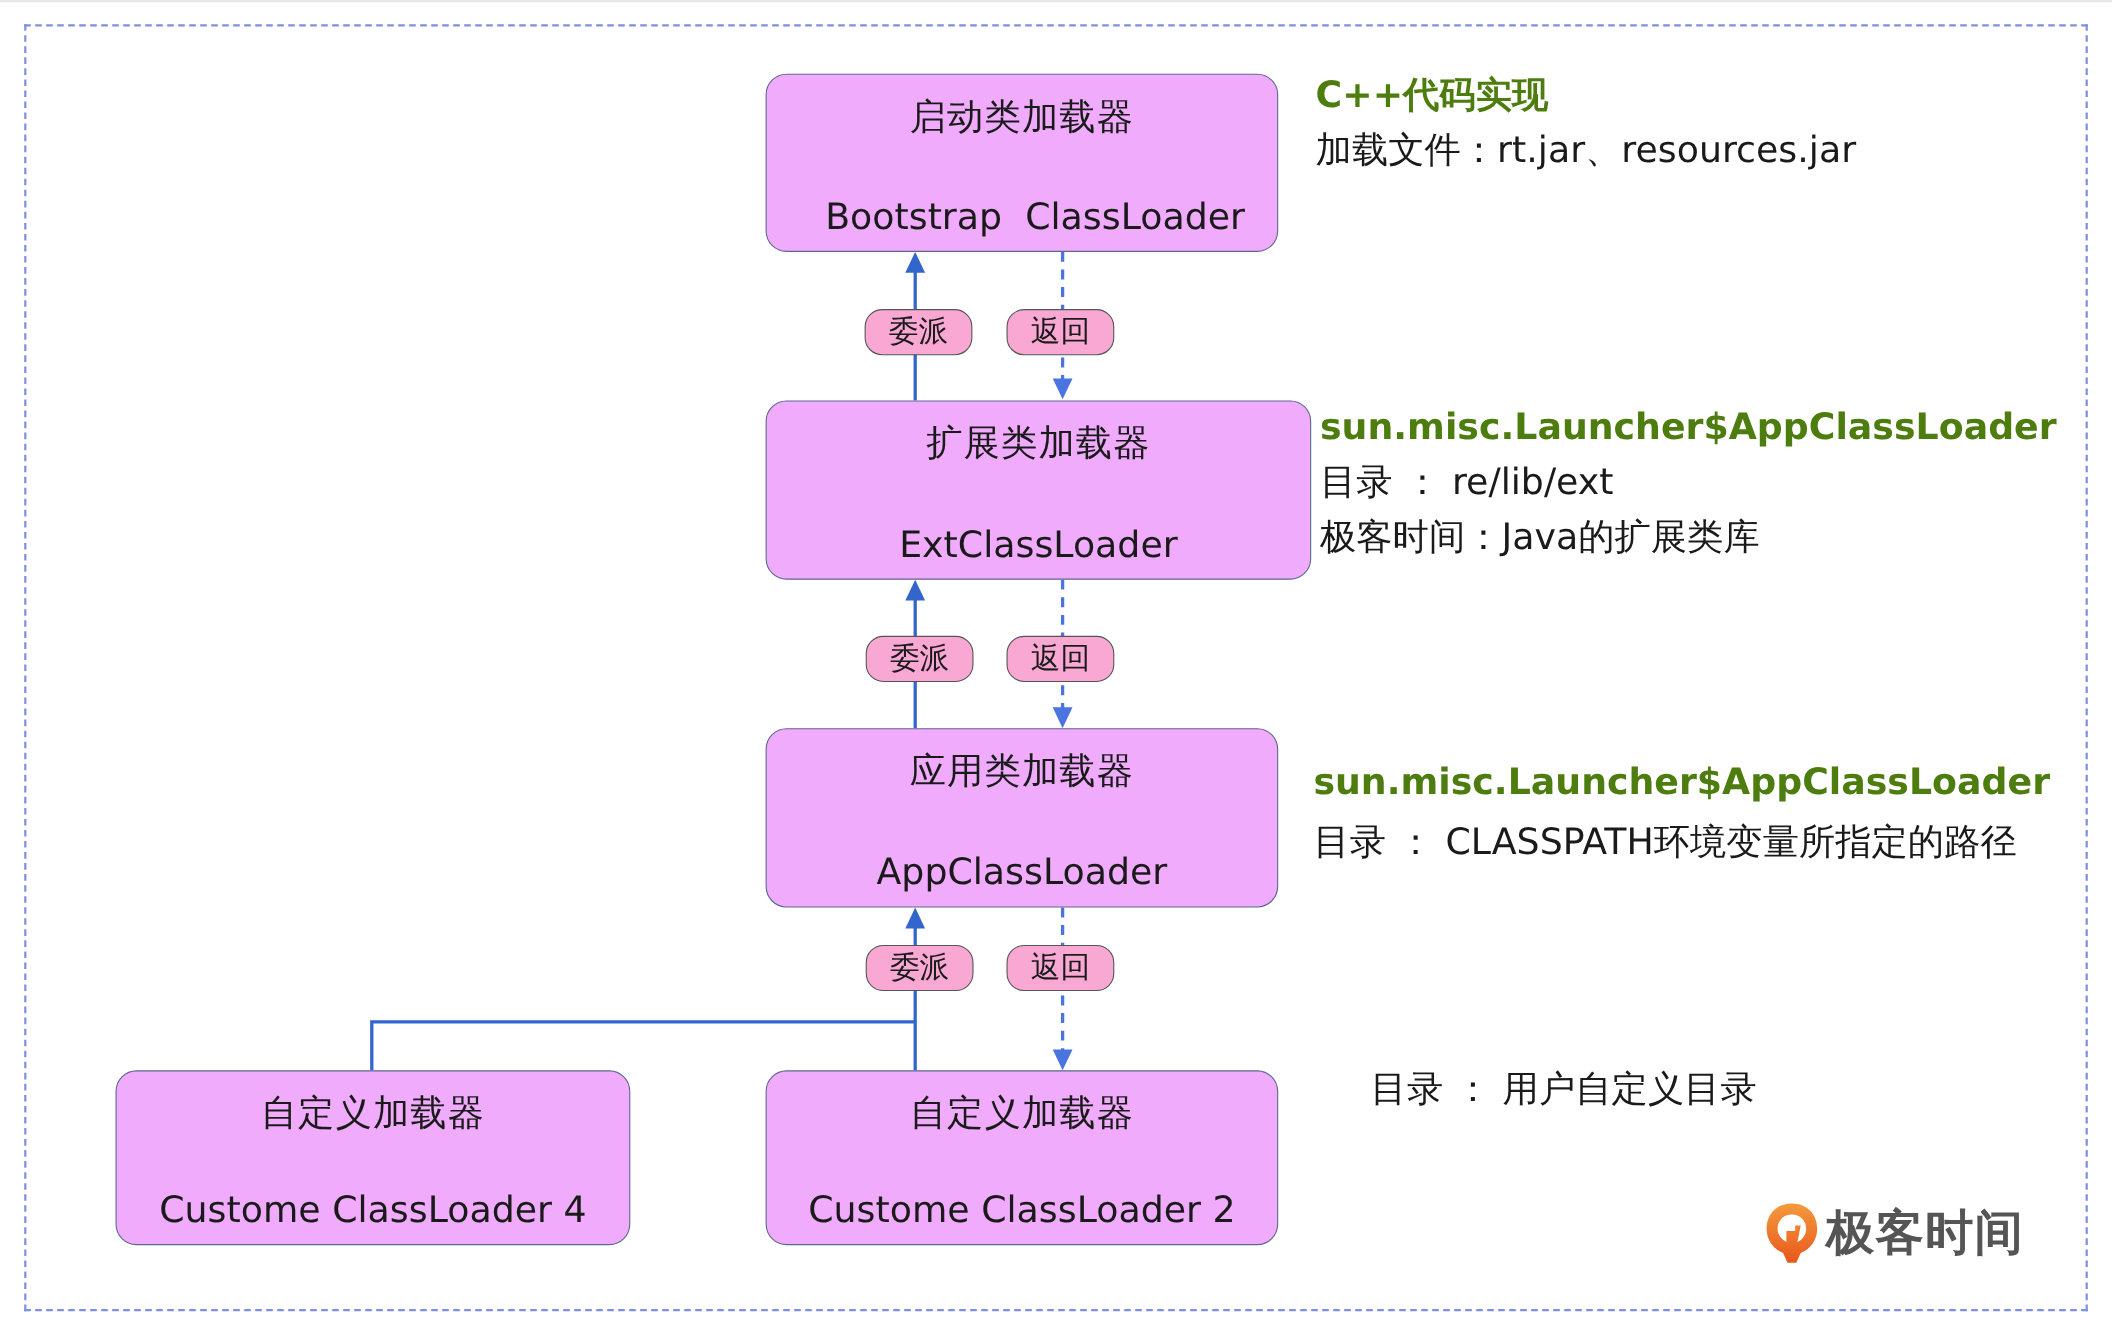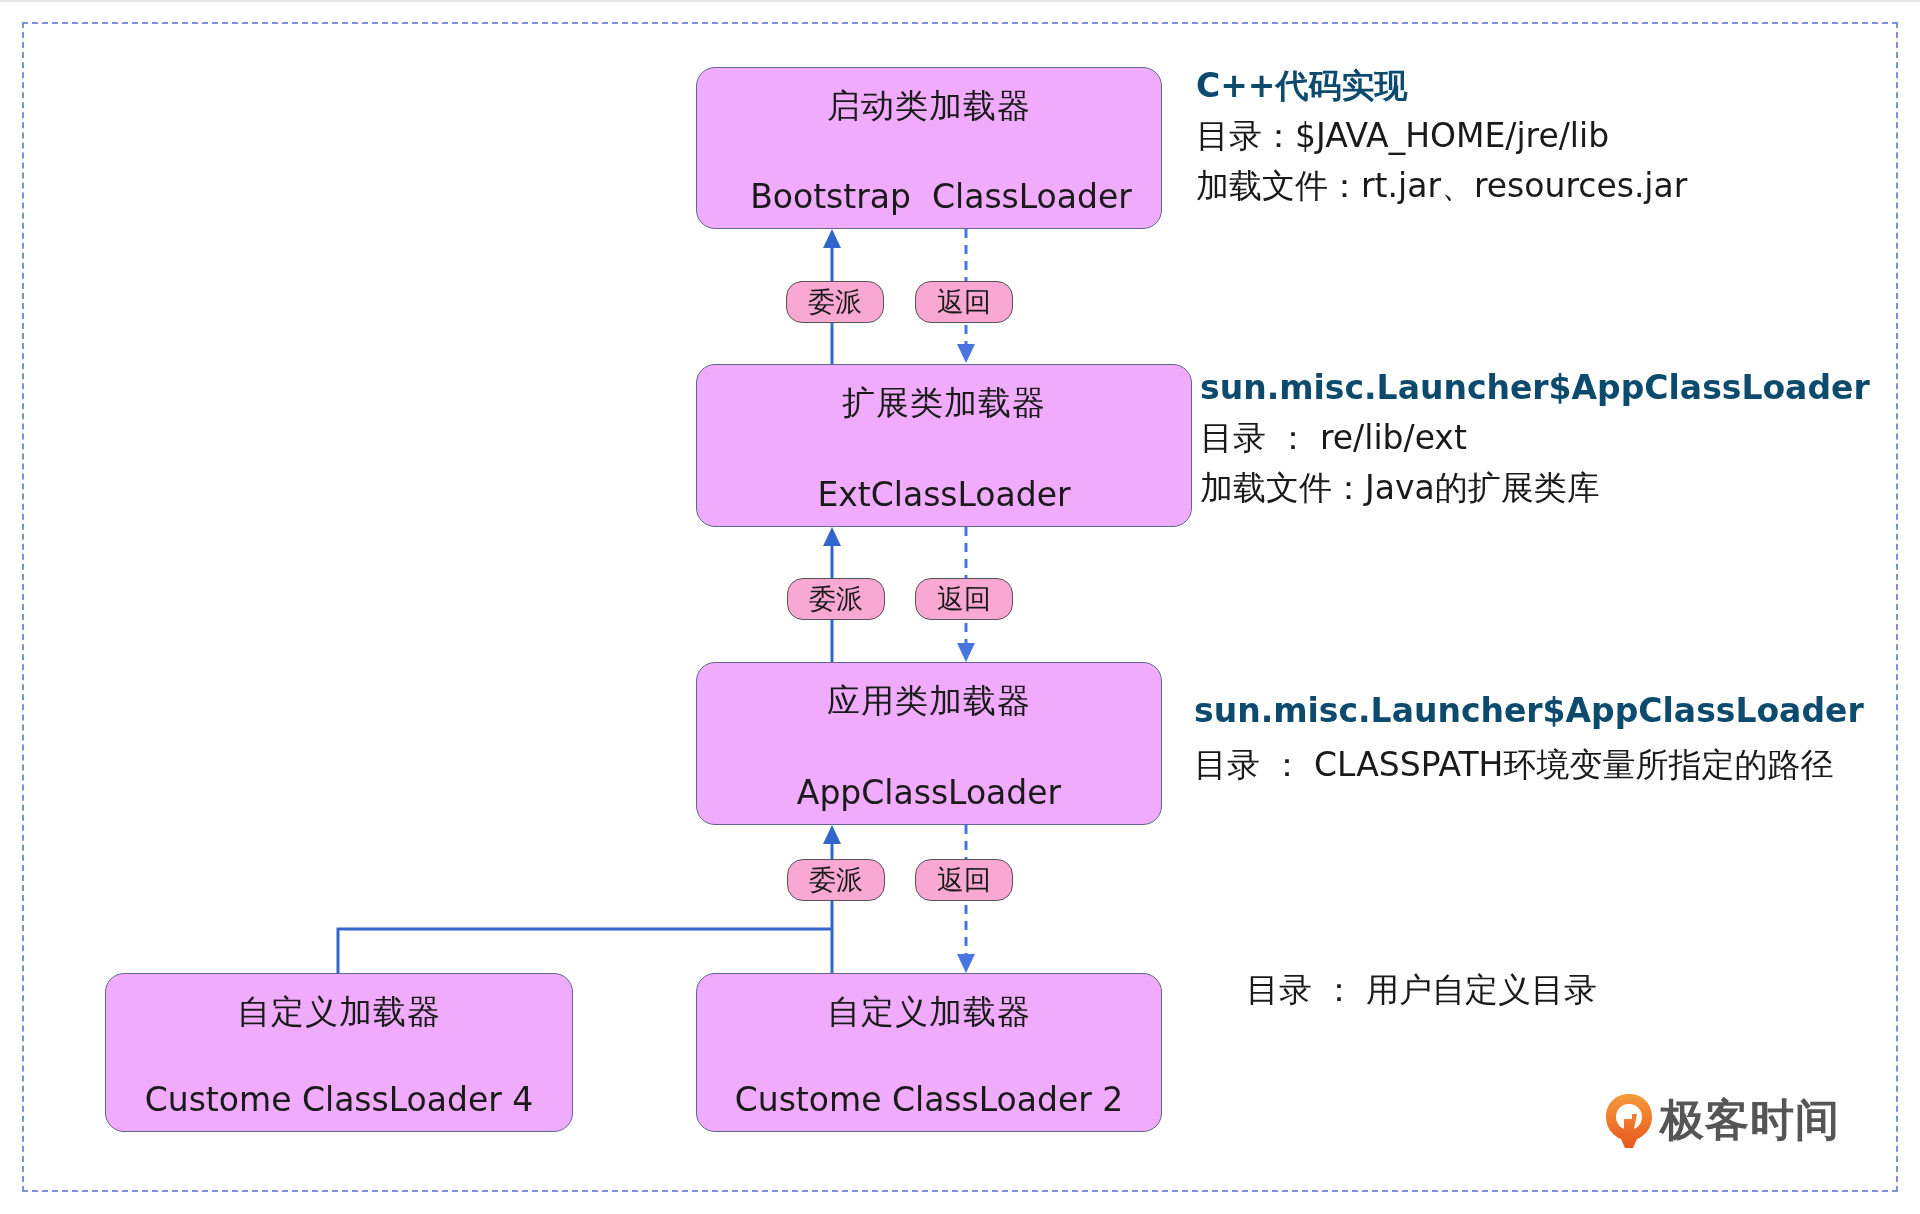--- a/index.html
+++ b/index.html
@@ -10,21 +10,21 @@
              border: 2px dashed #7d8fe0; box-sizing: border-box; }
     svg.links { position: absolute; left: 0; top: 0; width: 1920px; height: 1214px; }
     .box { position: absolute; background: #f0abfc; border: 1.5px solid #5d6790;
            border-radius: 19px; box-sizing: border-box; text-align: center; }
     .box .cn { position: absolute; left: 0; right: 0; top: 16px; font-size: 33px; letter-spacing: 1px; }
     .box .en { position: absolute; left: 0; right: 0; bottom: 12px; font-size: 33px; }
     .pill { position: absolute; width: 98px; height: 42px; background: #f9a8d4;
             border: 1.5px solid #555; border-radius: 16px; box-sizing: border-box;
             font-size: 27px; line-height: 39px; text-align: center; color: #1a1a1a; }
     .note { position: absolute; left: 1196px; font-size: 33px; line-height: 50px; white-space: nowrap; }
-    .note .title { color: #0c4a6e; font-weight: bold; }
+    .note .title { color: #4d7c0f; font-weight: bold; }
     .logo { position: absolute; left: 1603px; top: 1092px; height: 58px; display: flex; align-items: flex-end; gap: 5px; }
     .logo .mark { width: 52px; height: 58px; }
     .logo .txt { font-size: 44px; font-weight: bold; color: #555555; letter-spacing: 1px; }
   </style>
 </head>
 <body>
 
 <div class="topline"></div>
 <div class="frame"></div>
 
@@ -73,27 +73,26 @@
 
 <div class="pill" style="left:786px; top:281px;">委派</div>
 <div class="pill" style="left:915px; top:281px;">返回</div>
 <div class="pill" style="left:787px; top:578px;">委派</div>
 <div class="pill" style="left:915px; top:578px;">返回</div>
 <div class="pill" style="left:787px; top:859px;">委派</div>
 <div class="pill" style="left:915px; top:859px;">返回</div>
 
 <div class="note" style="top:61px;">
   <div class="title">C++代码实现</div>
-  <div>目录：$JAVA_HOME/jre/lib</div>
   <div>加载文件：rt.jar、resources.jar</div>
 </div>
 <div class="note" style="top:363px; left:1200px;">
   <div class="title">sun.misc.Launcher$AppClassLoader</div>
   <div>目录 ： re/lib/ext</div>
-  <div>加载文件：Java的扩展类库</div>
+  <div>极客时间：Java的扩展类库</div>
 </div>
 <div class="note" style="top:686px; left:1194px;">
   <div class="title">sun.misc.Launcher$AppClassLoader</div>
   <div style="margin-top:4px;">目录 ： CLASSPATH环境变量所指定的路径</div>
 </div>
 <div class="note" style="top:965px; left:1198px;margin-left:48px;">
   <div>目录 ： 用户自定义目录</div>
 </div>
 
 <div class="logo">

